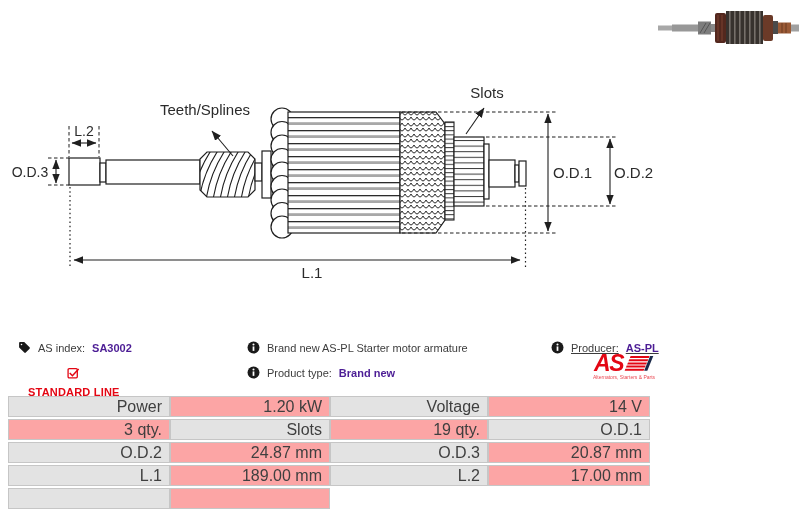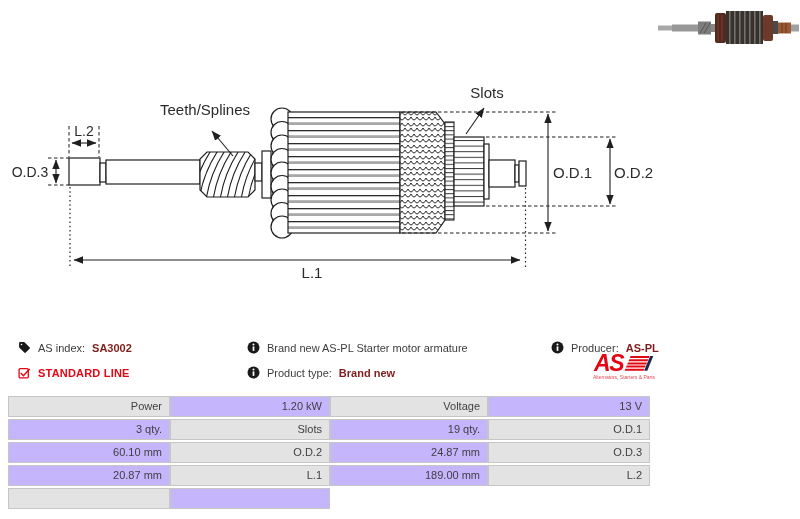--- a/index.html
+++ b/index.html
@@ -13,38 +13,38 @@
   .sn  {stroke:var(--drawing-stroke,#1f1f1f);stroke-width:1.1;fill:none;}
   .dash{stroke:var(--drawing-stroke,#1f1f1f);stroke-width:1;fill:none;stroke-dasharray:3.5 2.5;}
   .dot {stroke:var(--drawing-stroke,#1f1f1f);stroke-width:1.2;fill:none;stroke-dasharray:1.5 2.8;}
   .dim {stroke:var(--drawing-stroke,#1f1f1f);stroke-width:1.1;fill:none;}
   .dtxt{font:15px "Liberation Sans",sans-serif;fill:#2b2b2b;}
   .dtxt.sm{font-size:14px;}
   
   .photo{position:absolute;left:650px;top:0;width:150px;height:55px;}
   
   .info-item{position:absolute;display:flex;align-items:center;gap:7px;font-size:11px;color:#3c3c3c;white-space:nowrap;}
-  .info-item .b{font-weight:bold;color:#7f1d1d;}
+  .info-item .b{font-weight:bold;color:#4c1d95;}
   .info-item.redline{color:var(--brand-red,#e30613);font-weight:bold;letter-spacing:.2px;}
   .icon{flex:0 0 auto;display:inline-flex;}
   
   .logo{position:absolute;left:585px;top:354px;width:78px;text-align:center;line-height:1;}
   .logo-row{display:flex;align-items:flex-end;justify-content:center;gap:1px;}
   .logo-as{font-style:italic;font-weight:bold;font-size:23px;letter-spacing:-1.5px;color:var(--brand-red,#e30613);line-height:19px;}
   .logo-tag{font-size:5px;color:var(--brand-red,#e30613);opacity:.75;margin-top:2px;white-space:nowrap;}
   
   .spec-table{
     position:absolute;left:8px;top:396px;
     display:grid;grid-template-columns:162px 160px 158px 162px;
-    grid-auto-rows:21px;row-gap:2px;font-size:11px;
+    grid-auto-rows:21px;row-gap:2px;font-size:16px;
   }
   .cell{border:1px solid var(--table-border,#c6c6c6);box-sizing:border-box;
         line-height:19px;text-align:right;padding:0 7px;overflow:hidden;}
   .cell.label{background:var(--table-label-bg,#e3e3e3);}
-  .cell.value{background:#c4b5fd;}
+  .cell.value{background:#fca5a5;}
 </style>
 </head>
 <body>
 
 <svg class="diagram" viewBox="0 0 800 330" aria-hidden="true">
   <defs>
     <marker id="arr" markerWidth="10" markerHeight="8" refX="8.6" refY="3.5" orient="auto-start-reverse">
       <path d="M0,0 L9,3.5 L0,7 z" fill="#1f1f1f"></path>
     </marker>
     <pattern id="lam" width="8" height="13" patternUnits="userSpaceOnUse">
@@ -189,21 +189,21 @@
 <div class="info-item" style="left:18px;top:341px;">
   <span class="icon">
     <svg viewBox="0 0 24 24" width="13" height="13">
         <path fill="#1a1a1a" d="M21.4 11.6l-9-9C12 2.2 11.5 2 11 2H4C2.9 2 2 2.9 2 4v7c0 .5.2 1 .6 1.4l9 9c.8.8 2 .8 2.8 0l7-7c.8-.8.8-2 0-2.8zM6.5 8C5.7 8 5 7.3 5 6.5S5.7 5 6.5 5 8 5.7 8 6.5 7.3 8 6.5 8z"></path>
       </svg>
   </span>
   <span>AS index:</span>
   <span class="b">SA3002</span>
 </div>
 
-<div class="info-item redline" style="left:18px;top:366px;">
+<div class="info-item redline" style="left:28px;top:366px;flex-direction:column;">
   <span class="icon">
     <svg viewBox="0 0 24 24" width="13" height="13">
         <rect x="2" y="5" width="17" height="17" rx="2" fill="none" stroke="var(--brand-red,#e30613)" stroke-width="2.4"></rect>
         <path fill="none" stroke="var(--brand-red,#e30613)" stroke-width="2.8" d="M5 13l5 5L21.5 5.5"></path>
       </svg>
   </span>
   <span>STANDARD LINE</span>
 </div>
 
 <div class="info-item" style="left:247px;top:341px;">
@@ -222,21 +222,21 @@
     <svg viewBox="0 0 24 24" width="13" height="13">
         <circle cx="12" cy="12" r="11" fill="#1a1a1a"></circle>
         <rect x="10.4" y="10" width="3.2" height="8.2" fill="#fff"></rect>
         <circle cx="12" cy="6.4" r="1.9" fill="#fff"></circle>
       </svg>
   </span>
   <span>Product type:</span>
   <span class="b">Brand new</span>
 </div>
 
-<div class="info-item" style="left:551px;top:341px;">
+<div class="info-item" style="left:551px;top:341px;text-decoration:underline;">
   <span class="icon">
     <svg viewBox="0 0 24 24" width="13" height="13">
         <circle cx="12" cy="12" r="11" fill="#1a1a1a"></circle>
         <rect x="10.4" y="10" width="3.2" height="8.2" fill="#fff"></rect>
         <circle cx="12" cy="6.4" r="1.9" fill="#fff"></circle>
       </svg>
   </span>
   <span>Producer:</span>
   <span class="b">AS-PL</span>
 </div>
@@ -255,32 +255,32 @@
       </g>
     </svg>
   </div>
   <div class="logo-tag">Alternators, Starters &amp; Parts</div>
 </div>
 
 <div class="spec-table">
   <div class="cell label">Power</div>
   <div class="cell value">1.20 kW</div>
   <div class="cell label">Voltage</div>
-  <div class="cell value">13 V</div>
+  <div class="cell value">14 V</div>
 
   <div class="cell value">3 qty.</div>
   <div class="cell label">Slots</div>
   <div class="cell value">19 qty.</div>
 
   <div class="cell label">O.D.1</div>
-  <div class="cell value">60.10 mm</div>
   <div class="cell label">O.D.2</div>
   <div class="cell value">24.87 mm</div>
 
   <div class="cell label">O.D.3</div>
   <div class="cell value">20.87 mm</div>
   <div class="cell label">L.1</div>
   <div class="cell value">189.00 mm</div>
 
   <div class="cell label">L.2</div>
+  <div class="cell value">17.00 mm</div>
   <div class="cell label"></div>
   <div class="cell value"></div>
 </div>
 
 </body></html>

